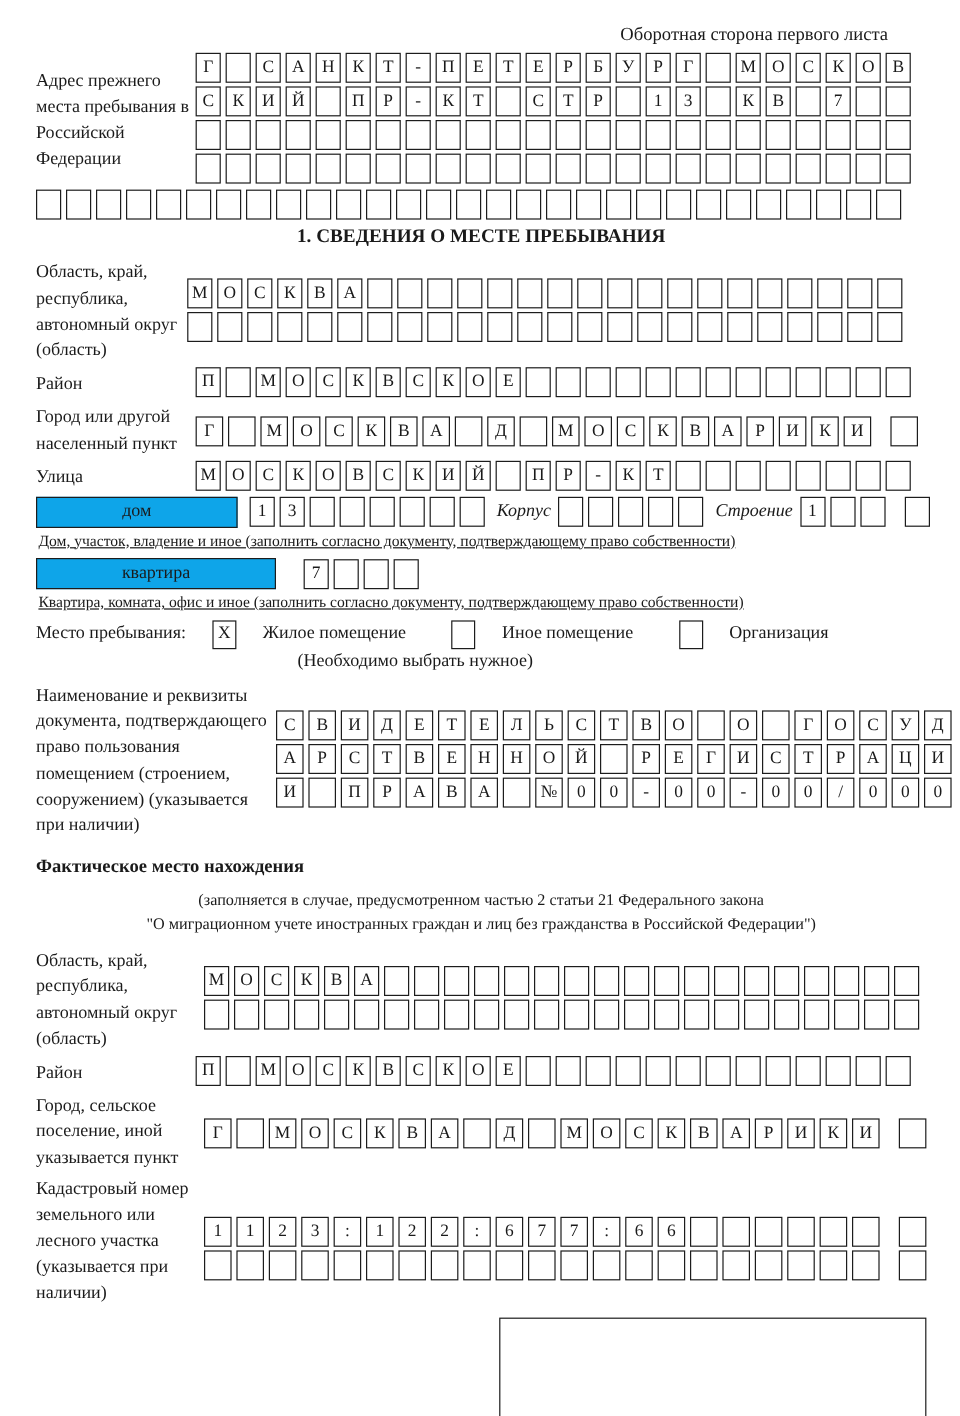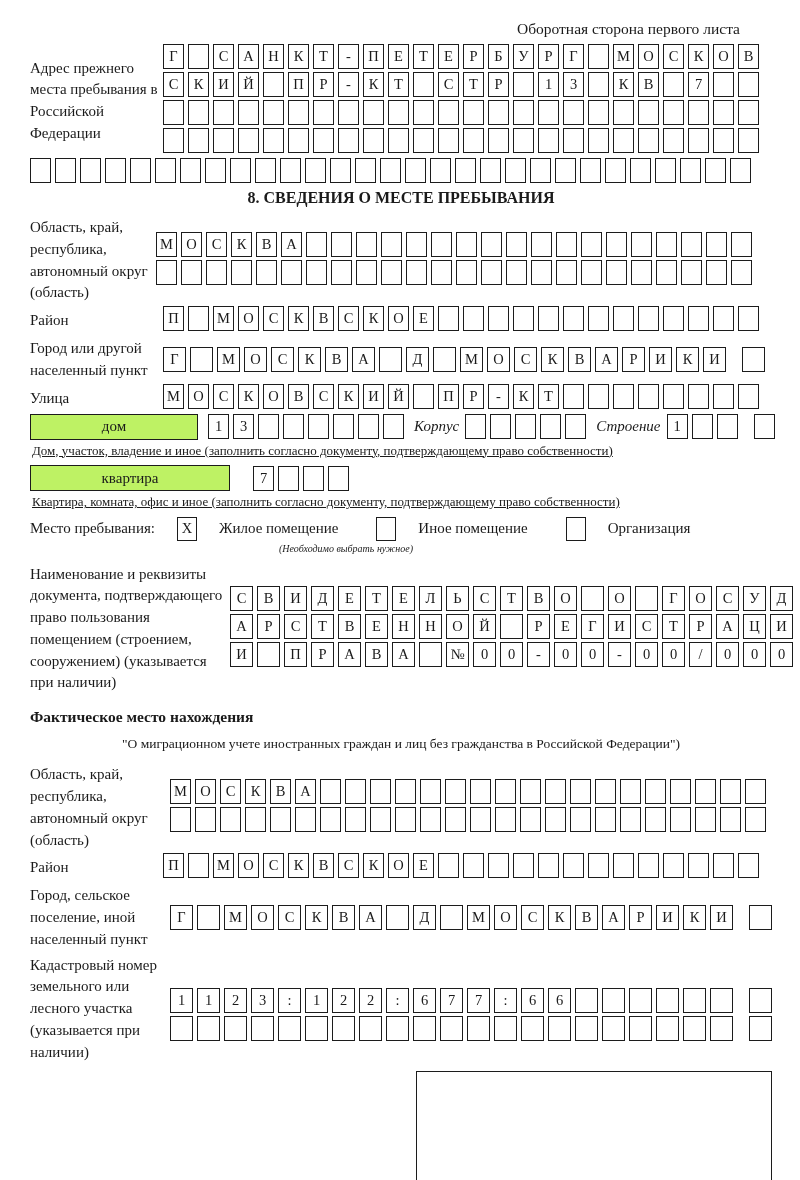--- a/index.html
+++ b/index.html
@@ -37,36 +37,36 @@
   .caption.left { text-align: left; margin-left: 2px; text-decoration: underline; }
 
   .section-title { text-align: center; font-weight: bold; font-size: 16px; margin: 6px 0 8px 0; }
   .sub-title { font-weight: bold; font-size: 15.5px; margin: 14px 0 8px 0; }
   .center-note { text-align: center; font-size: 13.5px; line-height: 1.5; margin-bottom: 8px; }
 
   .inline-row { display: flex; align-items: center; margin-bottom: 2px; }
   .name-box {
     border: 1.6px solid #1c1c1c; height: 26px;
     display: flex; align-items: center; justify-content: center;
-    font-size: 15px; flex: none; background: #bef264;
+    font-size: 15px; flex: none; background: #0ea5e9;
   }
   .house-box { width: 168px; margin-right: 10px; }
   .apt-box { width: 200px; margin-right: 23px; }
   .small-label { font-size: 15px; margin: 0 6px 0 10px; flex: none; font-style: italic; }
 
   .stay-row { display: flex; align-items: center; margin: 6px 0 2px 0; gap: 12px; }
   .stay-label { margin-right: 10px; }
   .checkbox {
     flex: none; width: 20px; height: 24px;
     border: 1.6px solid #1c1c1c;
     display: flex; align-items: center; justify-content: center;
     font-size: 14.5px; background: #fff;
   }
   .opt-label { margin: 0 26px 0 10px; }
-  .stay-note { text-align: center; font-size: 10px; margin: 2px 110px 8px 0; font-style: italic; }
+  .stay-note { text-align: center; font-size: 15px; margin: 2px 110px 8px 0; }
 
   .doc-block { margin-top: 2px; }
   .cadastre-rows { margin-top: 16px; }
 
   .confirm-wrap { width: 392px; margin-left: 368px; margin-top: 8px; }
   .confirm-box {
     width: 356px; height: 176px; margin: 0 auto 8px auto;
     border: 1.8px solid #1c1c1c; background: #fff;
   }
 </style>
@@ -211,21 +211,21 @@
       <div class="cell"></div>
       <div class="cell"></div>
       <div class="cell"></div>
       <div class="cell"></div>
       <div class="cell"></div>
       <div class="cell"></div>
       <div class="cell"></div>
       <div class="cell"></div>
     </div>
 
-  <div class="section-title">8. СВЕДЕНИЯ О МЕСТЕ ПРЕБЫВАНИЯ</div>
+  <div class="section-title">1. СВЕДЕНИЯ О МЕСТЕ ПРЕБЫВАНИЯ</div>
 
   <div class="field">
     <div class="field-label" style="width:126px">Область, край, республика, автономный округ (область)</div>
     <div class="rows">
       <div class="row">
           <div class="cell">М</div>
           <div class="cell">О</div>
           <div class="cell">С</div>
           <div class="cell">К</div>
           <div class="cell">В</div>
@@ -494,20 +494,21 @@
           <div class="cell">/</div>
           <div class="cell">0</div>
           <div class="cell">0</div>
           <div class="cell">0</div>
         </div>
     </div>
   </div>
 
   <div class="sub-title">Фактическое место нахождения</div>
   <div class="center-note">
+    <div>(заполняется в случае, предусмотренном частью 2 статьи 21 Федерального закона</div>
     <div>"О миграционном учете иностранных граждан и лиц без гражданства в Российской Федерации")</div>
   </div>
 
   <div class="field">
     <div class="field-label" style="width:140px">Область, край, республика, автономный округ (область)</div>
     <div class="rows">
       <div class="row">
           <div class="cell">М</div>
           <div class="cell">О</div>
           <div class="cell">С</div>
@@ -588,21 +589,21 @@
           <div class="cell"></div>
           <div class="cell"></div>
           <div class="cell"></div>
           <div class="cell"></div>
           <div class="cell"></div>
         </div>
     </div>
   </div>
 
   <div class="field">
-    <div class="field-label" style="width:140px">Город, сельское поселение, иной населенный пункт</div>
+    <div class="field-label" style="width:140px">Город, сельское поселение, иной указывается пункт</div>
     <div class="rows" style="padding-top:5px">
       <div class="row wide">
           <div class="cell">Г</div>
           <div class="cell"></div>
           <div class="cell">М</div>
           <div class="cell">О</div>
           <div class="cell">С</div>
           <div class="cell">К</div>
           <div class="cell">В</div>
           <div class="cell">А</div>

